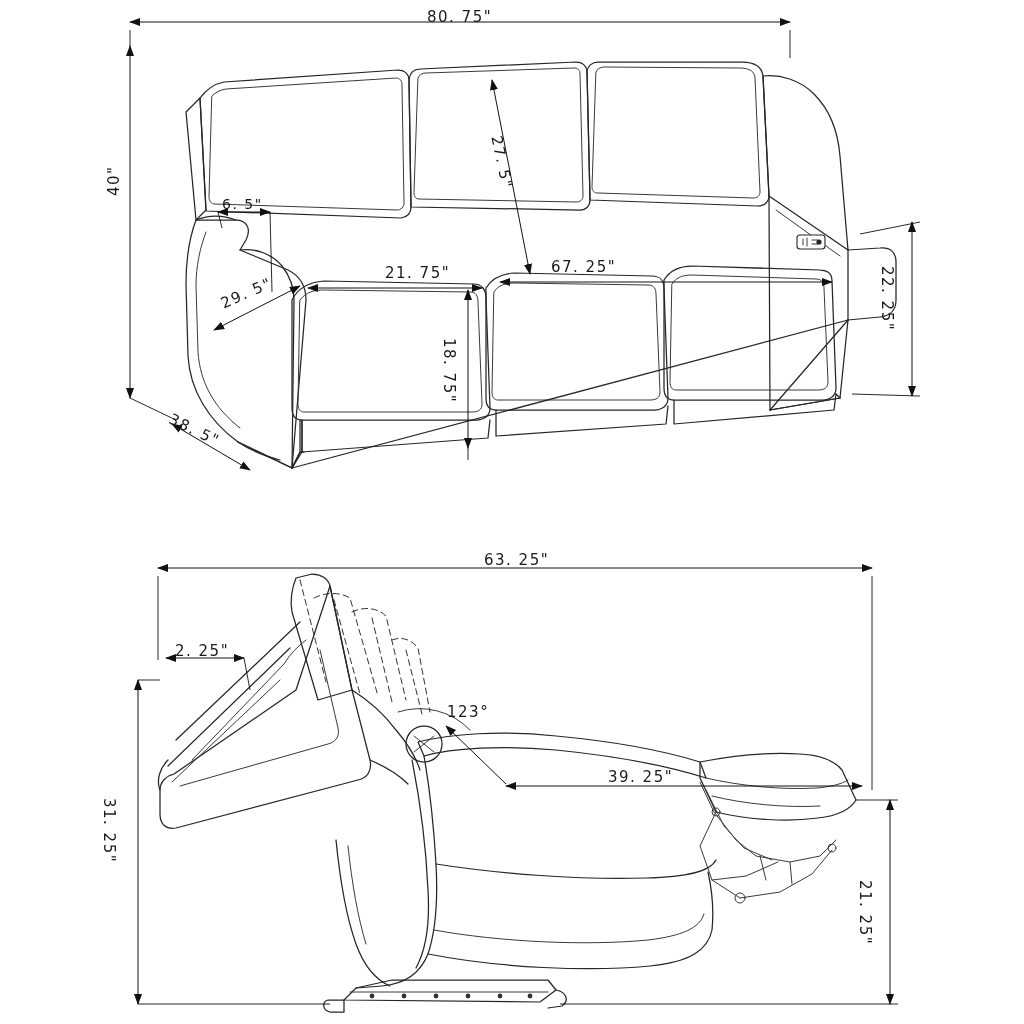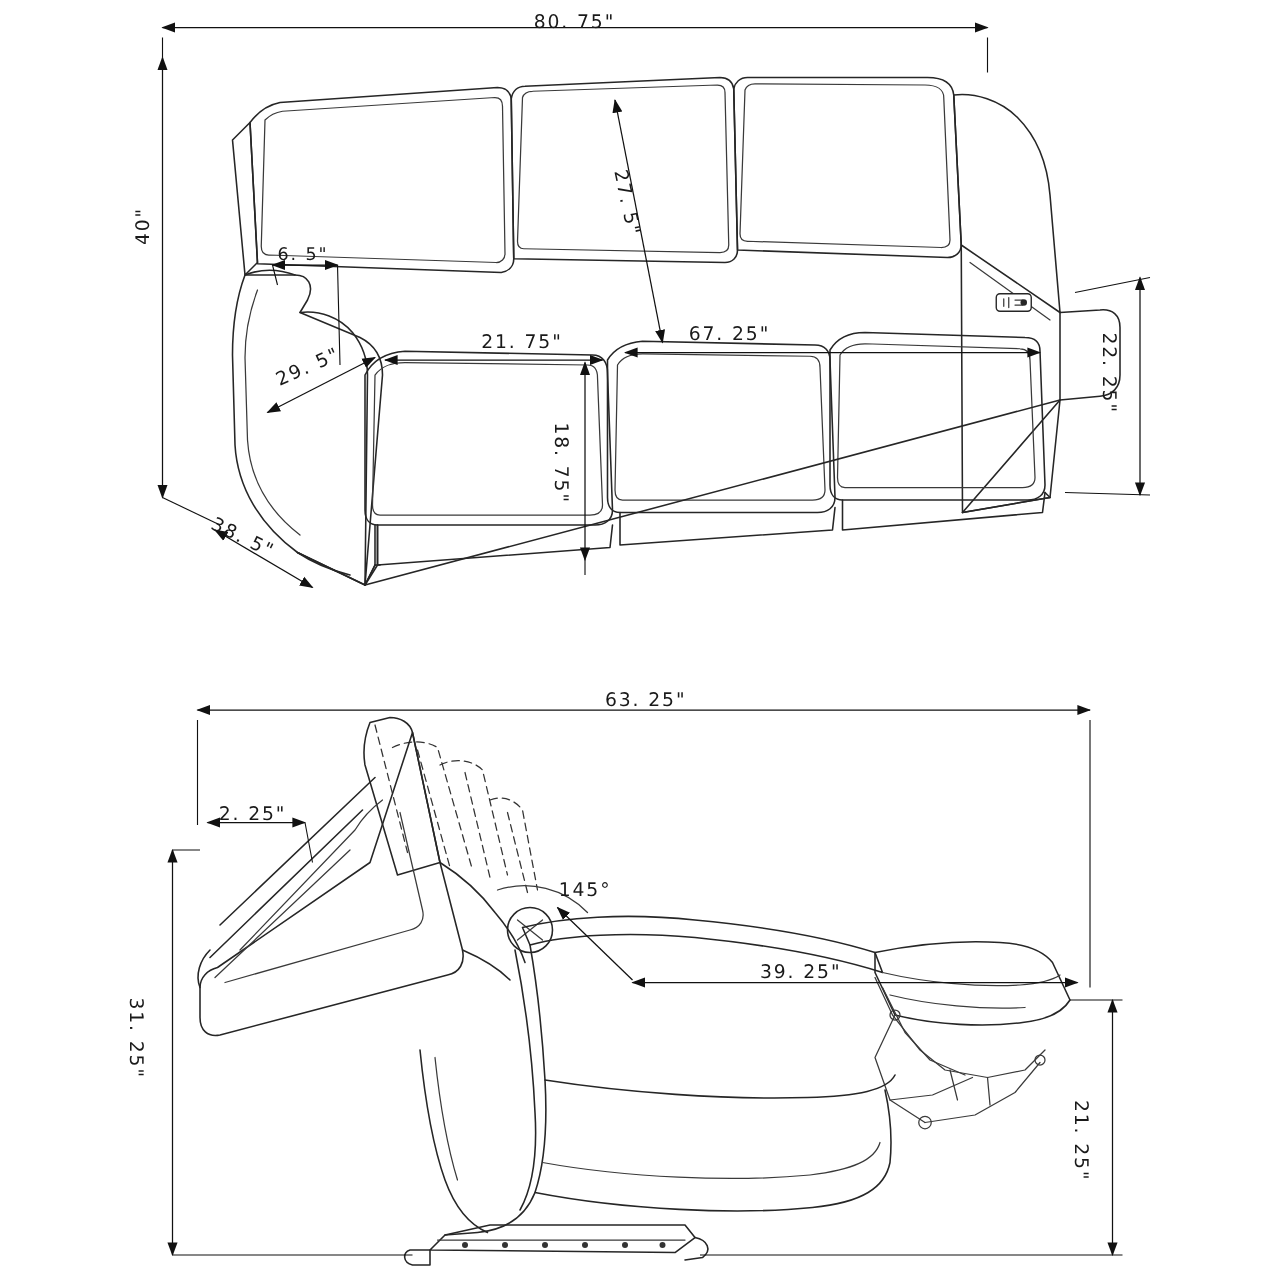--- a/index.html
+++ b/index.html
@@ -256,21 +256,21 @@
   <div style="position:absolute; left:458px; top:338px; font-size:15px; letter-spacing:1.5px; transform:rotate(90deg); transform-origin:left top;">18. 75"</div>
 
   <div style="position:absolute; left:896px; top:266px; font-size:15px; letter-spacing:1.5px; transform:rotate(90deg); transform-origin:left top;">22. 25"</div>
 
   <div style="position:absolute; left:174px; top:410px; font-size:15px; letter-spacing:1.5px; transform:rotate(26deg); transform-origin:left top;">38. 5"</div>
 
   <div style="position:absolute; left:484px; top:551px; font-size:15px; letter-spacing:1.5px;">63. 25"</div>
 
   <div style="position:absolute; left:175px; top:642px; font-size:15px; letter-spacing:1.5px;">2. 25"</div>
 
-  <div style="position:absolute; left:447px; top:703px; font-size:15px; letter-spacing:1.5px;">145°</div>
+  <div style="position:absolute; left:447px; top:703px; font-size:15px; letter-spacing:1.5px;">123°</div>
 
   <div style="position:absolute; left:118px; top:798px; font-size:15px; letter-spacing:1.5px; transform:rotate(90deg); transform-origin:left top;">31. 25"</div>
 
   <div style="position:absolute; left:608px; top:768px; font-size:15px; letter-spacing:1.5px;">39. 25"</div>
 
   <div style="position:absolute; left:874px; top:880px; font-size:15px; letter-spacing:1.5px; transform:rotate(90deg); transform-origin:left top;">21. 25"</div>
 
 </div>
 
 </body></html>

